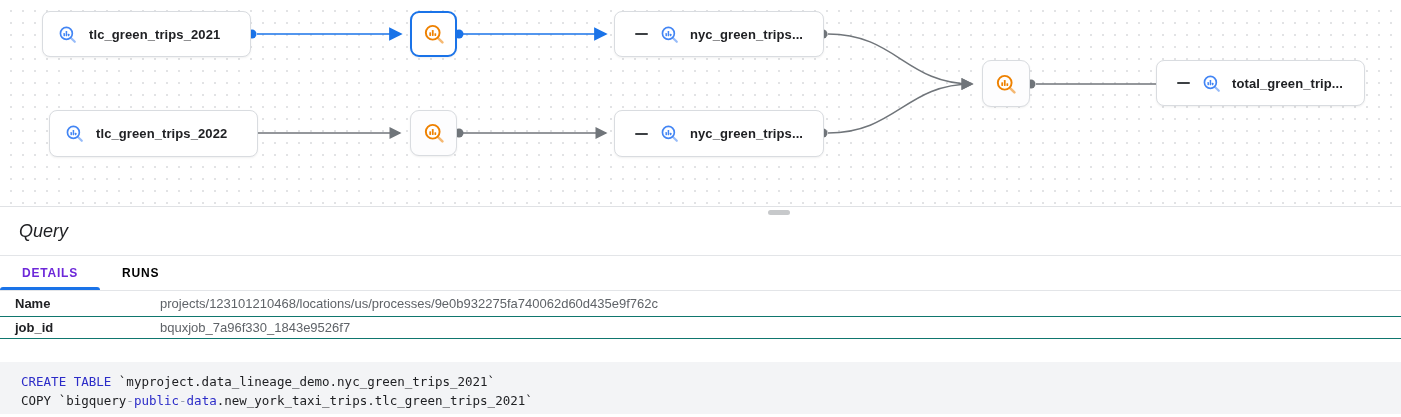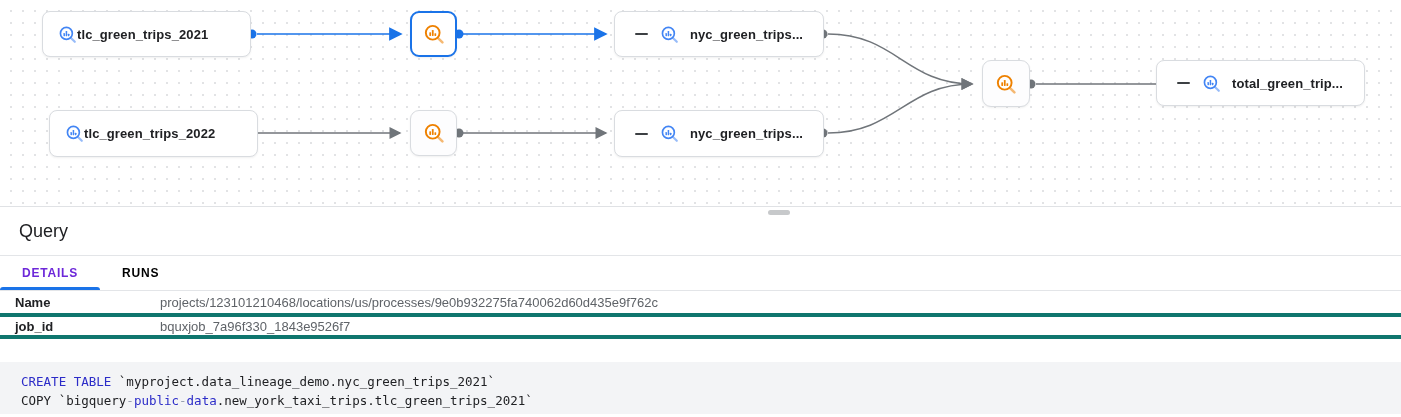--- a/index.html
+++ b/index.html
@@ -11,46 +11,46 @@
             background-image:radial-gradient(circle, #e2e3e5 1.1px, transparent 1.3px);
             background-size:12px 12px; background-position:5px 5px;
             border-bottom:1px solid #e0e2e5; }
   .edges { position:absolute; left:0; top:0; width:1401px; height:207px; }
   .eb { stroke:#1a73e8; stroke-width:1.7; fill:none; }
   .eg { stroke:#70757a; stroke-width:1.5; fill:none; }
 
   .node { position:absolute; display:flex; align-items:center; background:#fff;
           border:1px solid #d9dce0; border-radius:8px;
           box-shadow:0 1px 2px rgba(60,64,67,.08); cursor:pointer; }
-  .table-node { padding:0 14px 0 15px; }
+  .table-node { padding:0 14px 0 15px; gap:12px; }
   .node-label { font-size:13px; font-weight:bold; color:#202124; letter-spacing:.1px;
                 white-space:nowrap; overflow:hidden; }
   .process-node { justify-content:center; border-radius:9px; background:#fdfdfe; }
   .process-node.selected { border:2px solid #1a73e8; background:#fff; }
   .minus-btn { position:relative; width:14px; height:14px; flex:0 0 auto; cursor:pointer; }
   .minus-btn::after { content:""; position:absolute; left:0; top:6px; width:13px; height:2px;
                       background:#3c4043; border-radius:1px; }
   .bq-icon { flex:0 0 auto; display:block; }
 
   
   .panel { position:relative; width:1401px; }
   .drag-handle { position:absolute; top:3px; left:768px; width:22px; height:5px;
                  background:#c7c9cb; border-radius:3px; cursor:row-resize; }
   .panel-header { height:49px; border-bottom:1px solid #e3e5e8; display:flex;
-                  align-items:center; padding:0 19px; }
+                  align-items:center; padding:0 19px;font-style:italic; }
   .panel-title { font-size:18px; font-weight:normal; color:#202124; }
 
   .tabs { display:flex; height:35px; border-bottom:1px solid #e3e5e8; }
   .tab { position:relative; display:flex; align-items:center; padding:0 22px;
          font-size:12px; font-weight:bold; letter-spacing:.8px; color:#000000; cursor:pointer; }
   .tab.active { color:#6d28d9; }
   .tab.active::after { content:""; position:absolute; left:0; right:0; bottom:0;
                        height:3px; background:#1a73e8; border-radius:3px 3px 0 0; }
 
-  .kv-row { display:flex; align-items:center; border-bottom:4px solid #0f766e; font-size:13px; }
+  .kv-row { display:flex; align-items:center; border-bottom:1px solid #0f766e; font-size:13px; }
   .kv-row.r1 { height:26px; }
   .kv-row.r2 { height:22px; }
   .kv-key { width:160px; padding-left:15px; font-weight:bold; color:#202124; flex:0 0 auto; }
   .kv-value { color:#5f6368; white-space:nowrap; }
 
   .code-gap { height:23px; background:#fff; }
   .code-block { height:52px; background:#f3f4f6; padding:10px 0 0 21px;
                 font-family:"DejaVu Sans Mono", monospace; font-size:12.5px;
                 line-height:19px; color:#202124; white-space:pre; }
   .tok-kw { color:#2c2cc8; }

